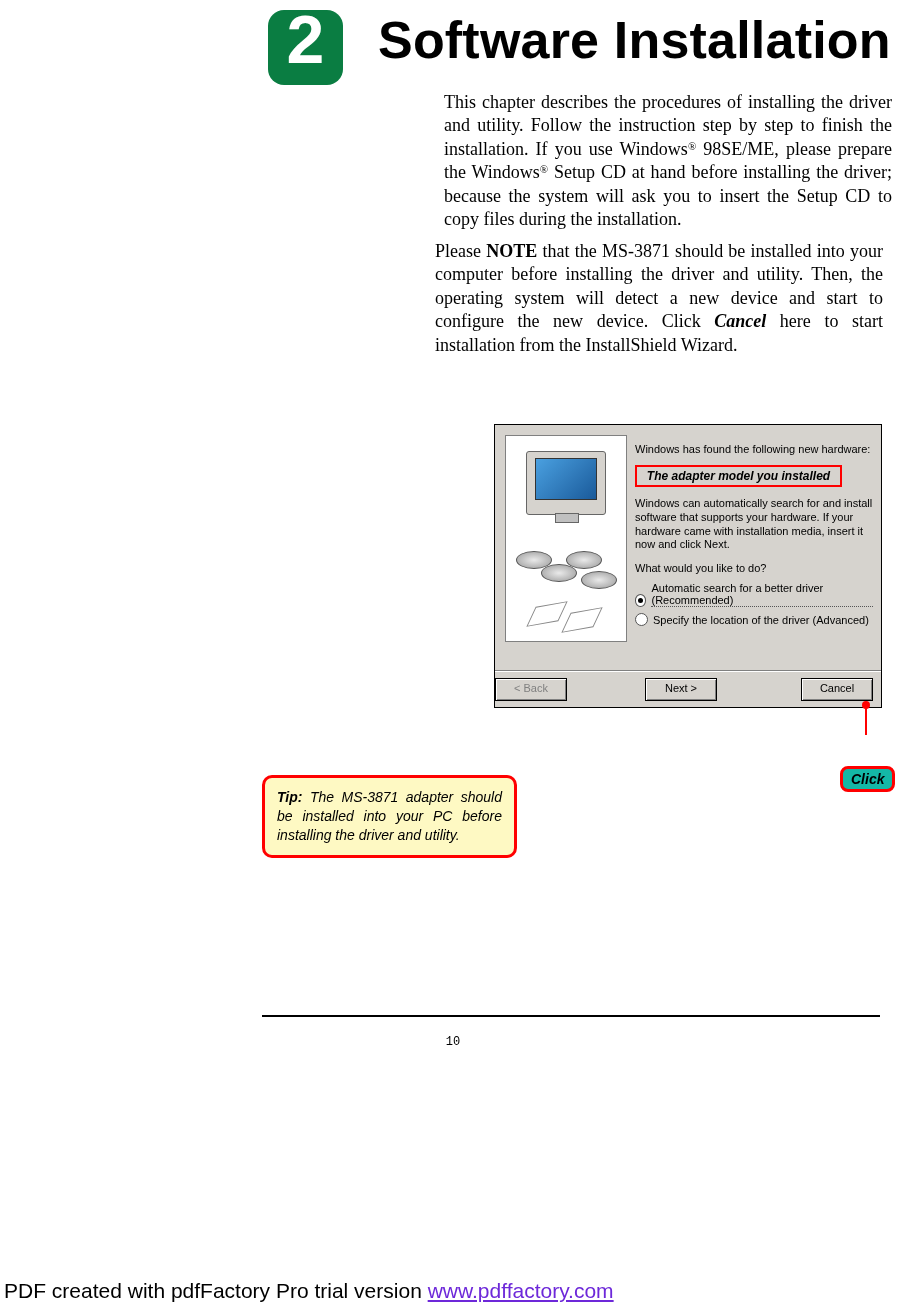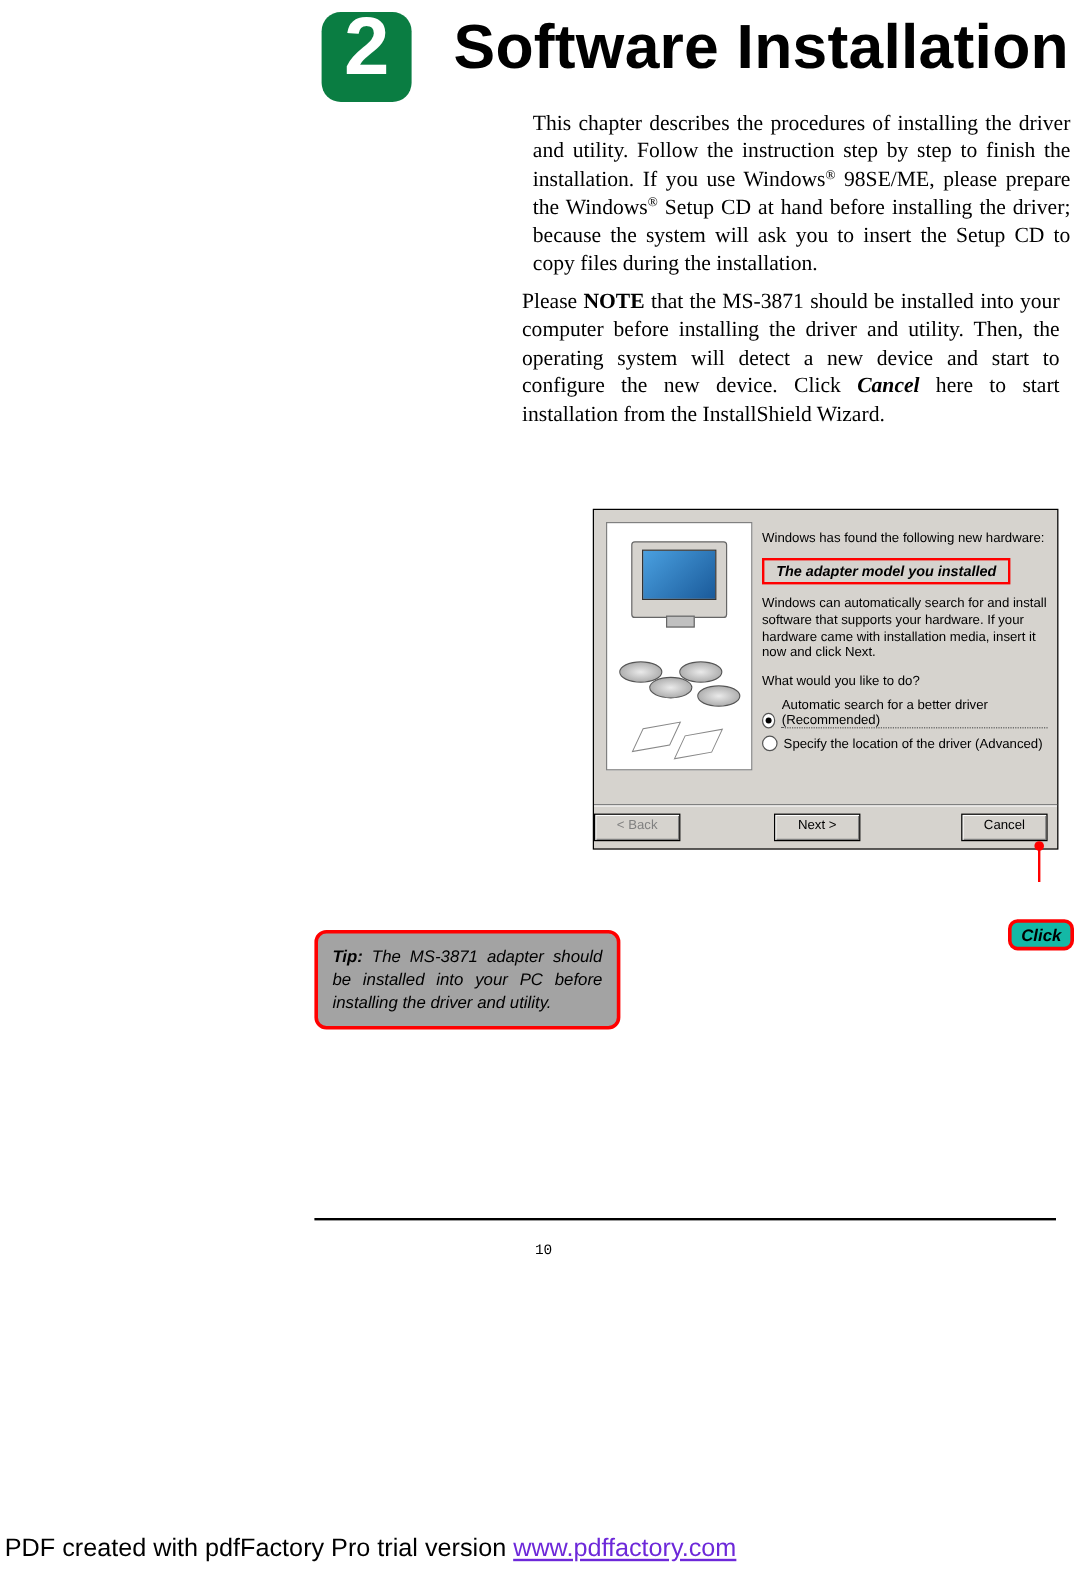--- a/index.html
+++ b/index.html
@@ -245,21 +245,21 @@
     border-radius: 50%;
   }
 
   .tip-box {
     position: absolute;
     left: 262px;
     top: 775px;
     width: 225px;
     border: 3px solid #ff0000;
     border-radius: 10px;
-    background: #a3a3a3;
+    background: #fef9c3;
     padding: 10px 12px;
     font-family: Arial, sans-serif;
     font-style: italic;
     font-size: 14px;
     line-height: 1.35;
     color: #000;
     text-align: justify;
   }
   .tip-box b { font-style: italic; }
 

